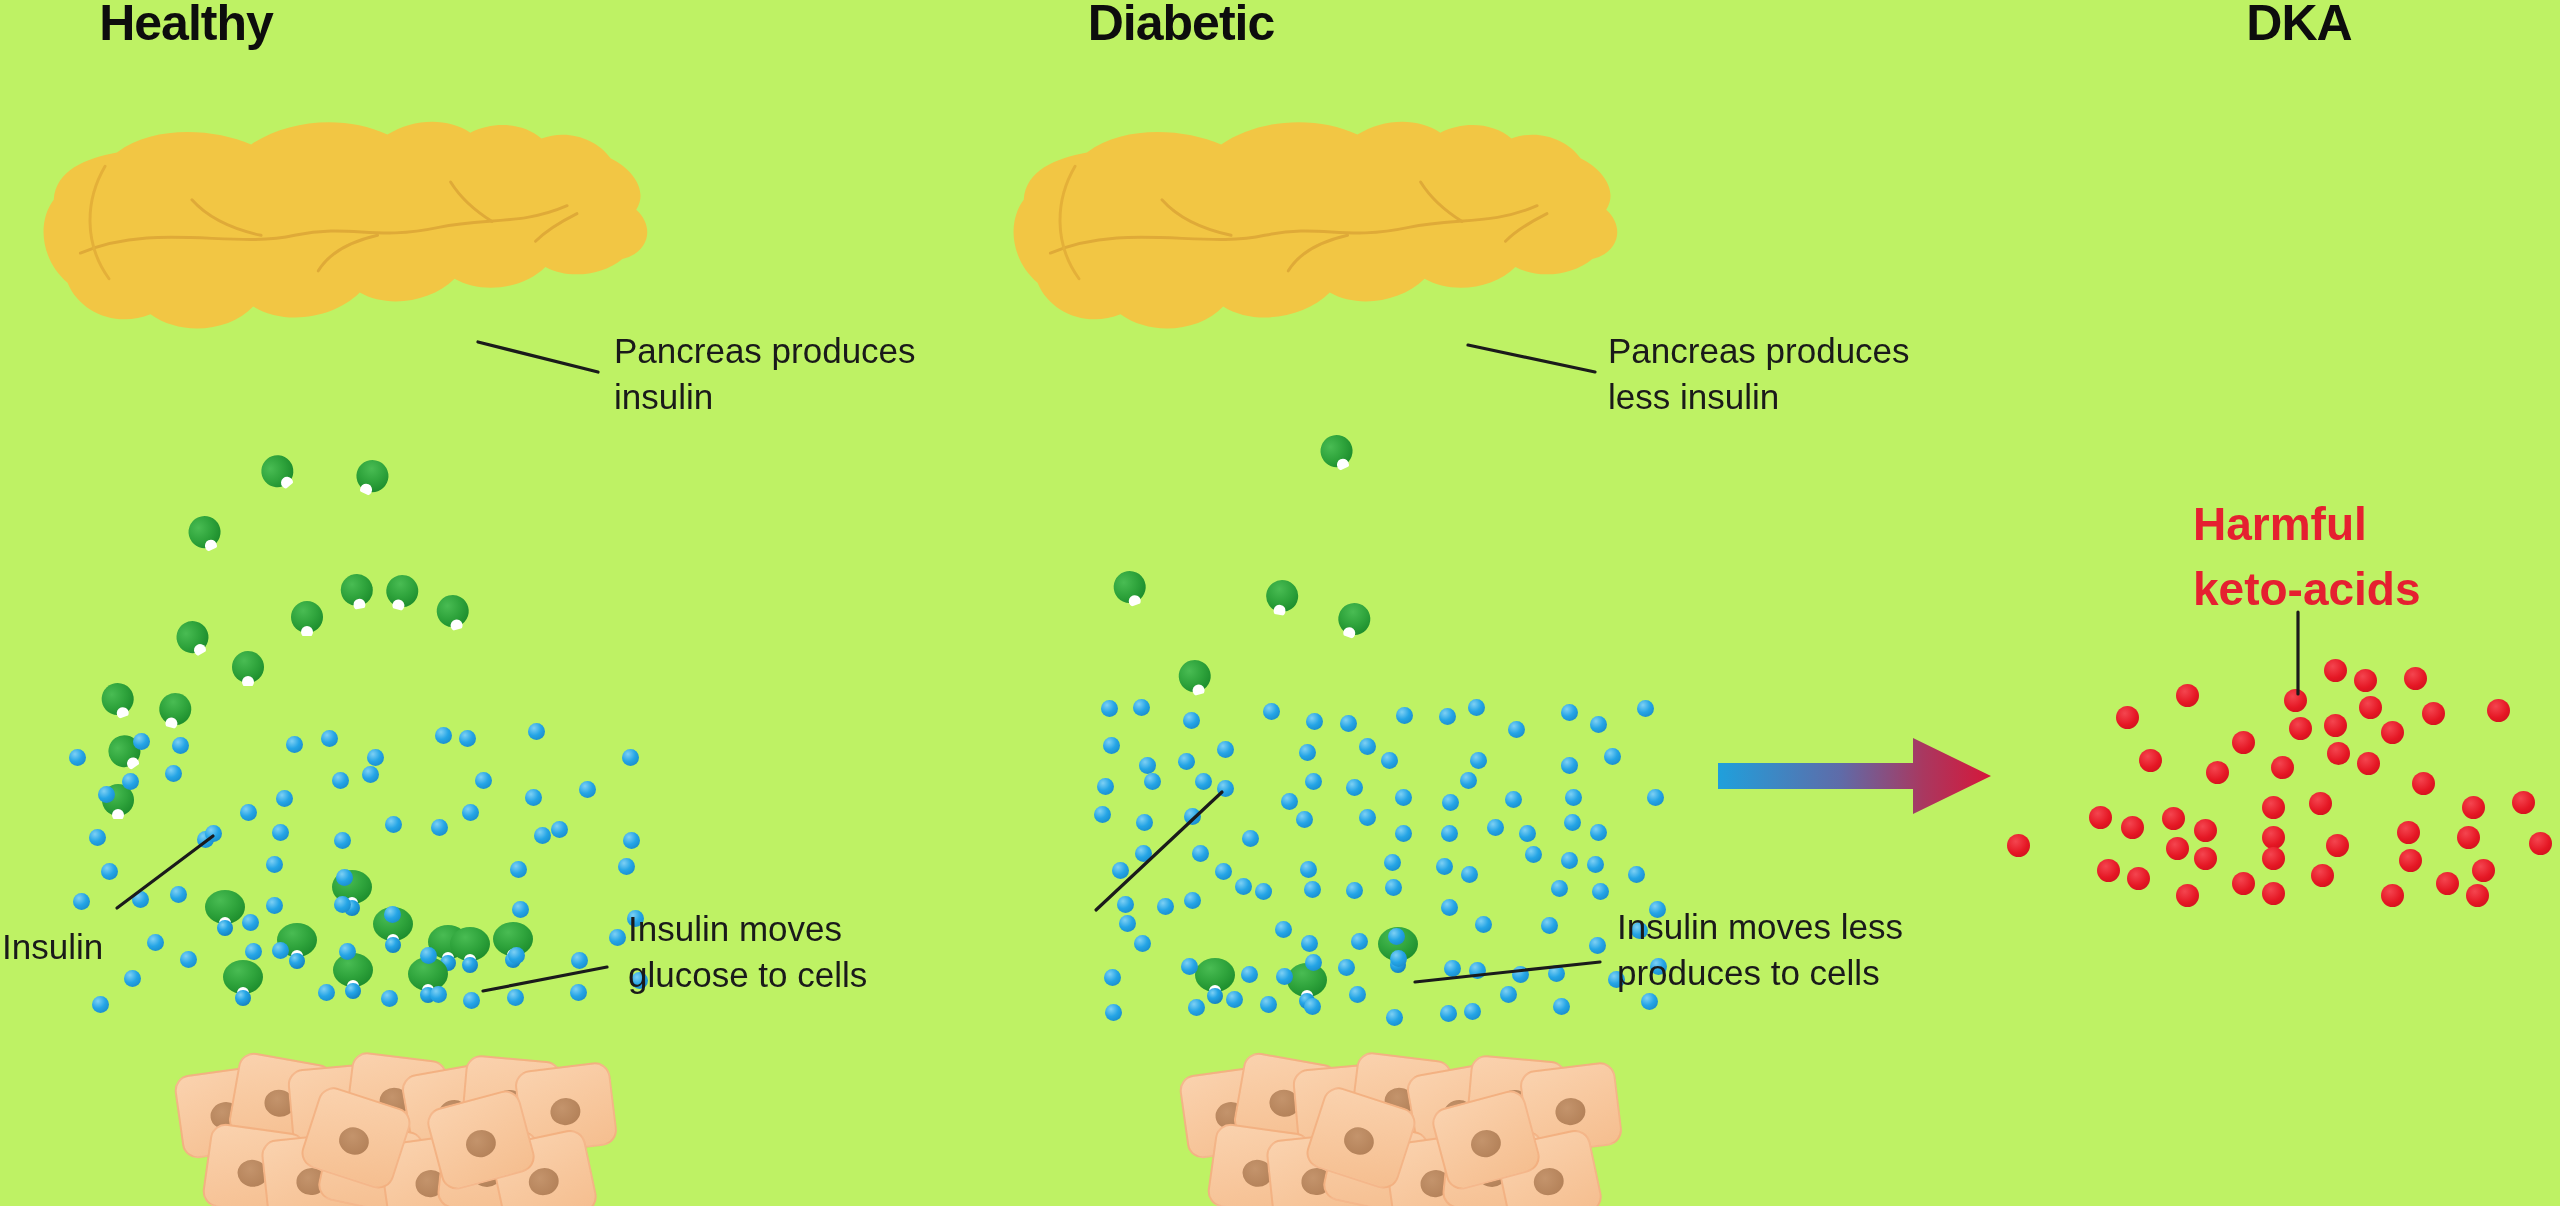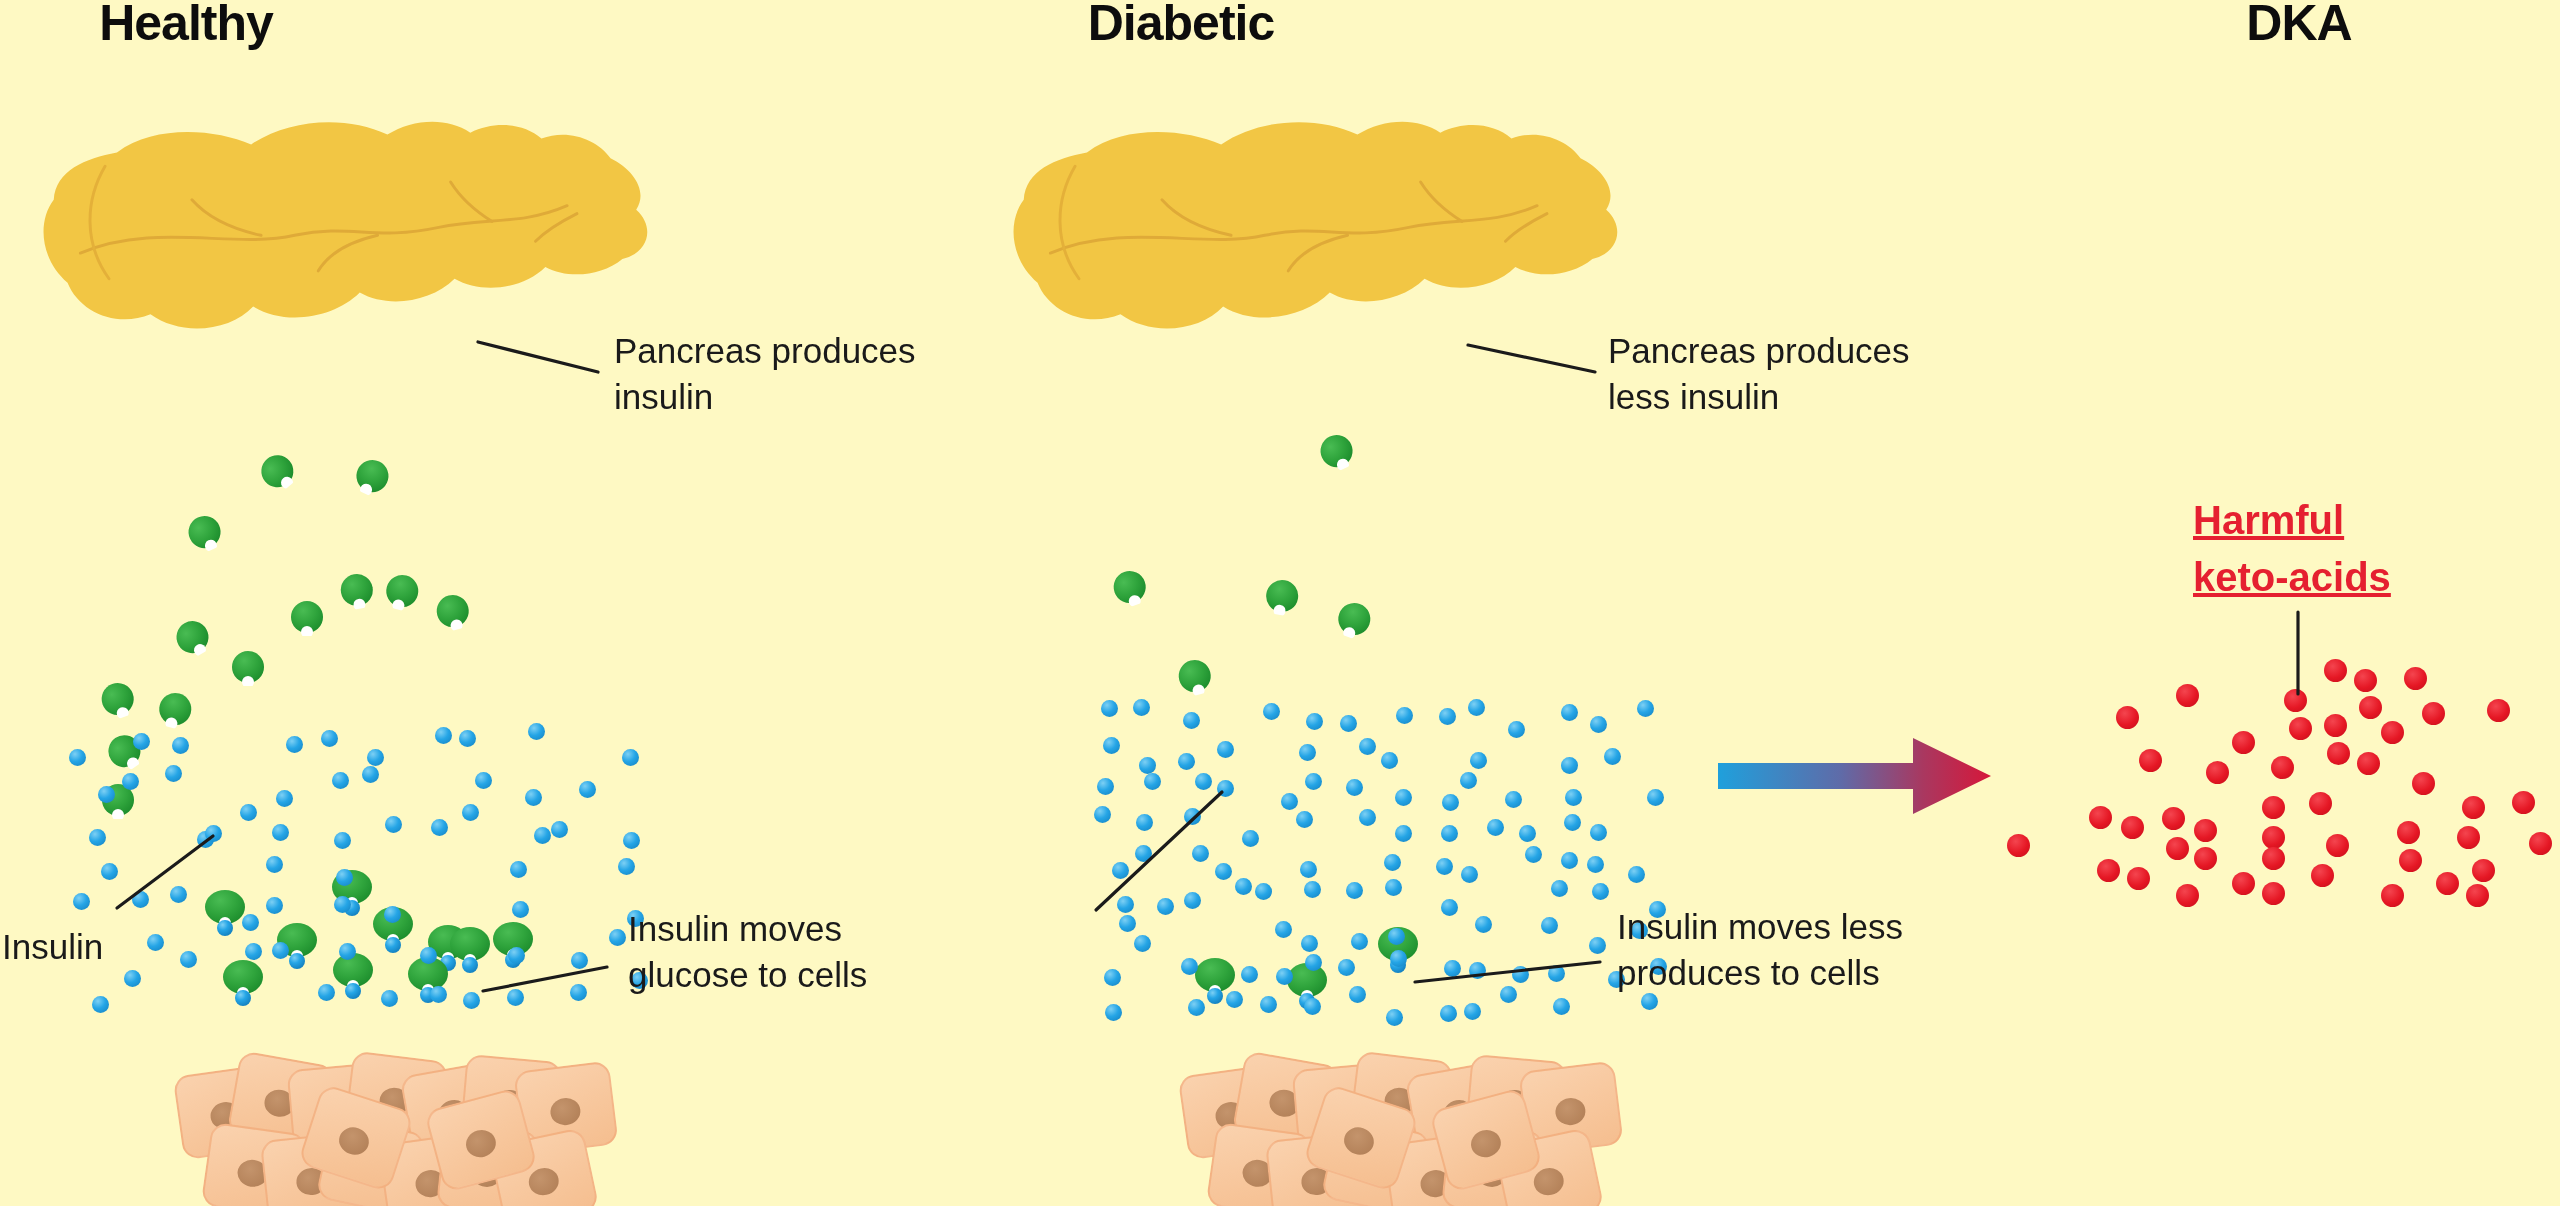--- a/index.html
+++ b/index.html
@@ -1,21 +1,21 @@
 <!DOCTYPE html>
 <html><head>
 <meta charset="utf-8">
 <style>
   html,body{margin:0;padding:0;background:#ffffff;}
-  #stage{position:relative;width:2560px;height:1206px;background:#fef9c3;overflow:hidden;
+  #stage{position:relative;width:2560px;height:1206px;background:#bef264;overflow:hidden;
          font-family:"Liberation Sans", sans-serif;}
   .title{position:absolute;transform:translateX(-50%);font-size:50px;font-weight:800;
          letter-spacing:-1px;color:#0d0d0d;white-space:nowrap;}
   .lbl{position:absolute;font-size:35px;line-height:1.32;color:#1a1a1a;white-space:pre-line;}
-  .lbl.red{color:#E52030;font-weight:700;font-size:40px;line-height:1.42;text-decoration:underline;}
+  .lbl.red{color:#E52030;font-weight:700;font-size:46px;line-height:1.42;}
   .dot-blue{position:absolute;width:17px;height:17px;border-radius:50%;
     background:radial-gradient(circle at 35% 30%,#7DD0F4 0%,#25A5E6 45%,#137FBE 100%);}
   .dot-red{position:absolute;width:23px;height:23px;border-radius:50%;
     background:radial-gradient(circle at 38% 32%,#F4454F 0%,#E51724 55%,#C30E1B 100%);}
   .insulin{position:absolute;width:36px;height:36px;}
   .insulin-bound{position:absolute;width:46px;height:56px;}
   .cellsq{position:absolute;width:92px;height:80px;border-radius:16px;
     background:linear-gradient(160deg,#FAD2AE 0%,#F5BE8F 100%);
     border:2px solid rgba(240,164,114,0.55);}
   .nucleus{position:absolute;left:33%;top:38%;width:30px;height:27px;border-radius:50%;

